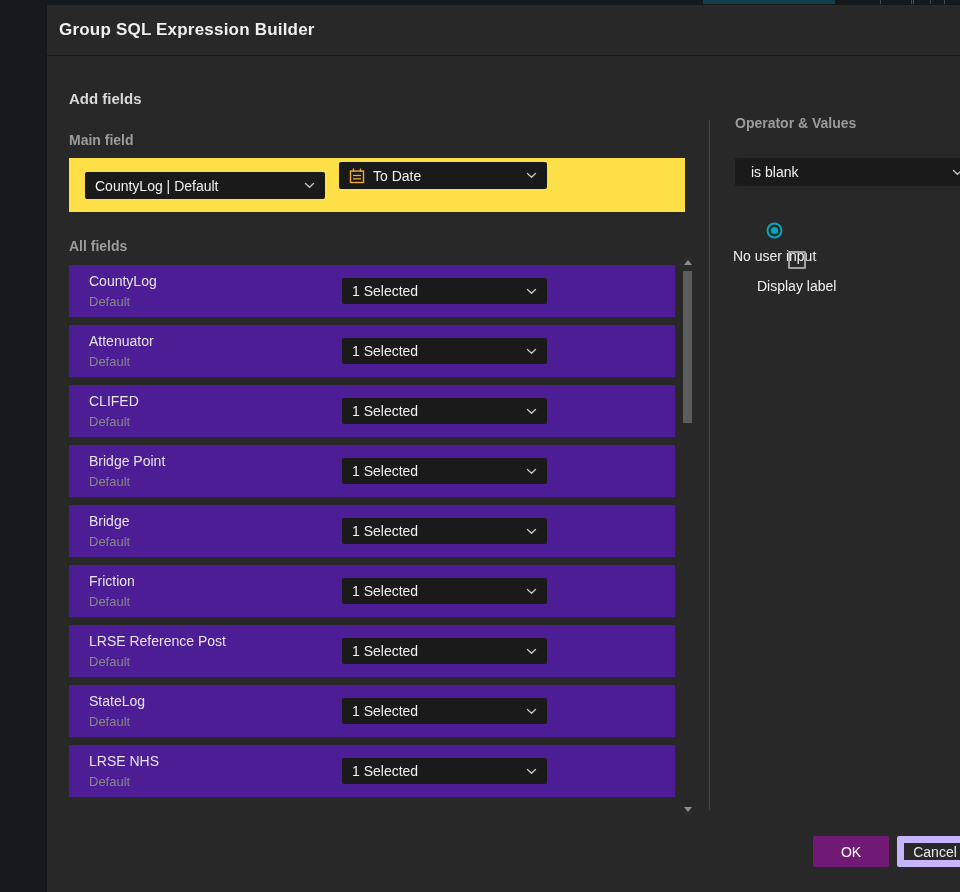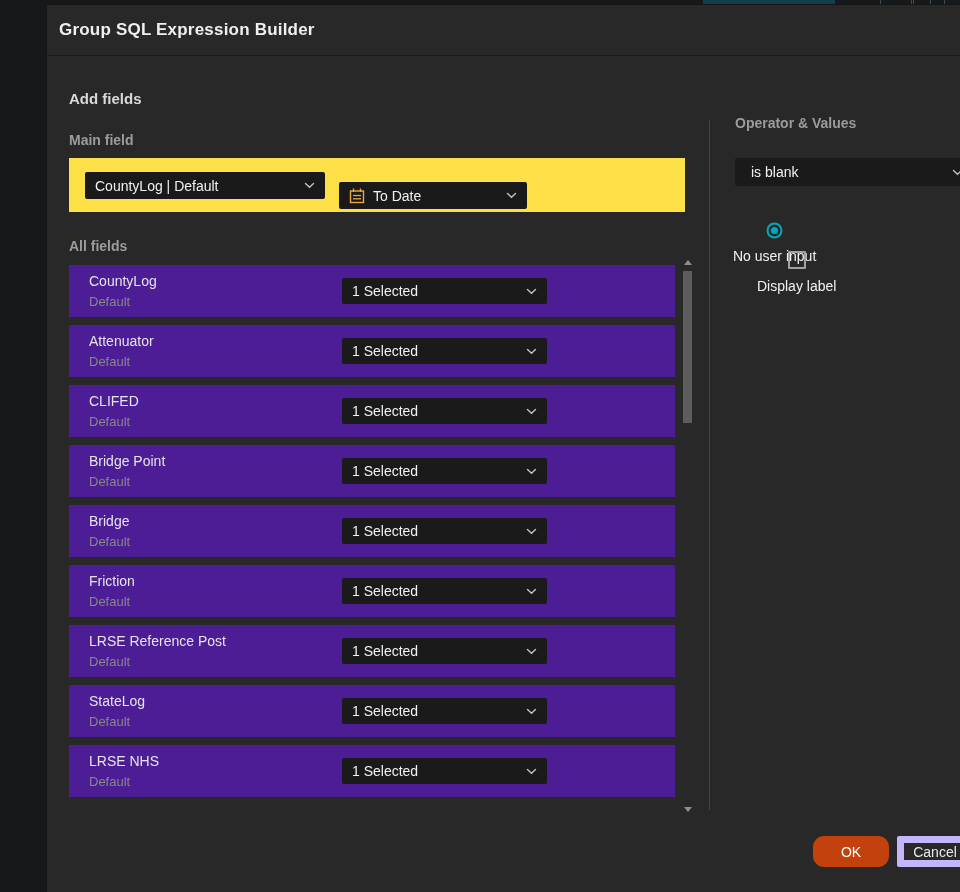--- a/index.html
+++ b/index.html
@@ -42,21 +42,21 @@
   .main-panel{
     position:absolute;left:22px;top:153px;width:616px;height:54px;background:#fde047;
   }
   .dropdown{
     position:absolute;height:27px;background:#1a1a1a;border-radius:2px;
     display:flex;align-items:center;padding:0 10px;box-sizing:border-box;
     color:#f1f1f1;font-size:14px;cursor:pointer;
   }
   .dropdown .chev{margin-left:auto;flex:0 0 auto;display:flex;}
   .dd-mainfield{left:16px;top:14px;width:240px;}
-  .dd-datefield{left:270px;top:24px;width:188px;gap:8px;}
+  .dd-datefield{left:270px;top:4px;width:208px;gap:8px;}
   .dd-operator{left:688px;top:153px;width:238px;height:28px;padding-left:16px;}
   .cal-icon{display:flex;flex:0 0 auto;}
   
   .fields-list{position:absolute;left:22px;top:260px;width:606px;}
   .field-row{
     position:relative;width:100%;height:52px;background:#4c1d95;margin-bottom:8px;
   }
   .field-name{position:absolute;left:20px;top:8px;font-size:14px;color:#e4e4e4;}
   .field-sub{position:absolute;left:20px;top:29px;font-size:13px;color:#878787;}
   .dd-selected{left:273px;top:13px;width:205px;height:26px;}
@@ -71,21 +71,21 @@
   .radio-row{position:absolute;left:686px;top:217px;display:flex;align-items:center;gap:9px;cursor:pointer;flex-direction:column;}
   .radio-row span{font-size:14px;color:#f1f1f1;}
   .check-row{position:absolute;left:710px;top:246px;display:flex;align-items:center;gap:9px;cursor:pointer;flex-direction:column;}
   .check-row span{font-size:14px;color:#f1f1f1;}
   .checkbox{width:14px;height:14px;border:2px solid #a2a2a2;border-radius:1px;background:transparent;box-sizing:content-box;}
   
   .btn{
     position:absolute;top:831px;width:76px;height:31px;border-radius:2px;
     display:flex;align-items:center;justify-content:center;font-size:14px;cursor:pointer;box-sizing:border-box;
   }
-  .btn-ok{left:766px;background:#c2410c;color:#ffffff;border-radius:11px;}
+  .btn-ok{left:766px;background:#701a75;color:#ffffff;}
   .btn-cancel{left:850px;background:transparent;border:7px solid #c4b5fd;color:#e9e9e9;}
 </style>
 </head>
 <body>
 
 <div class="backdrop-el live-view-frag">
 
   <span>Live view</span>
 </div>
 <div class="backdrop-el bg-iconbox" style="left:880px;"></div>

